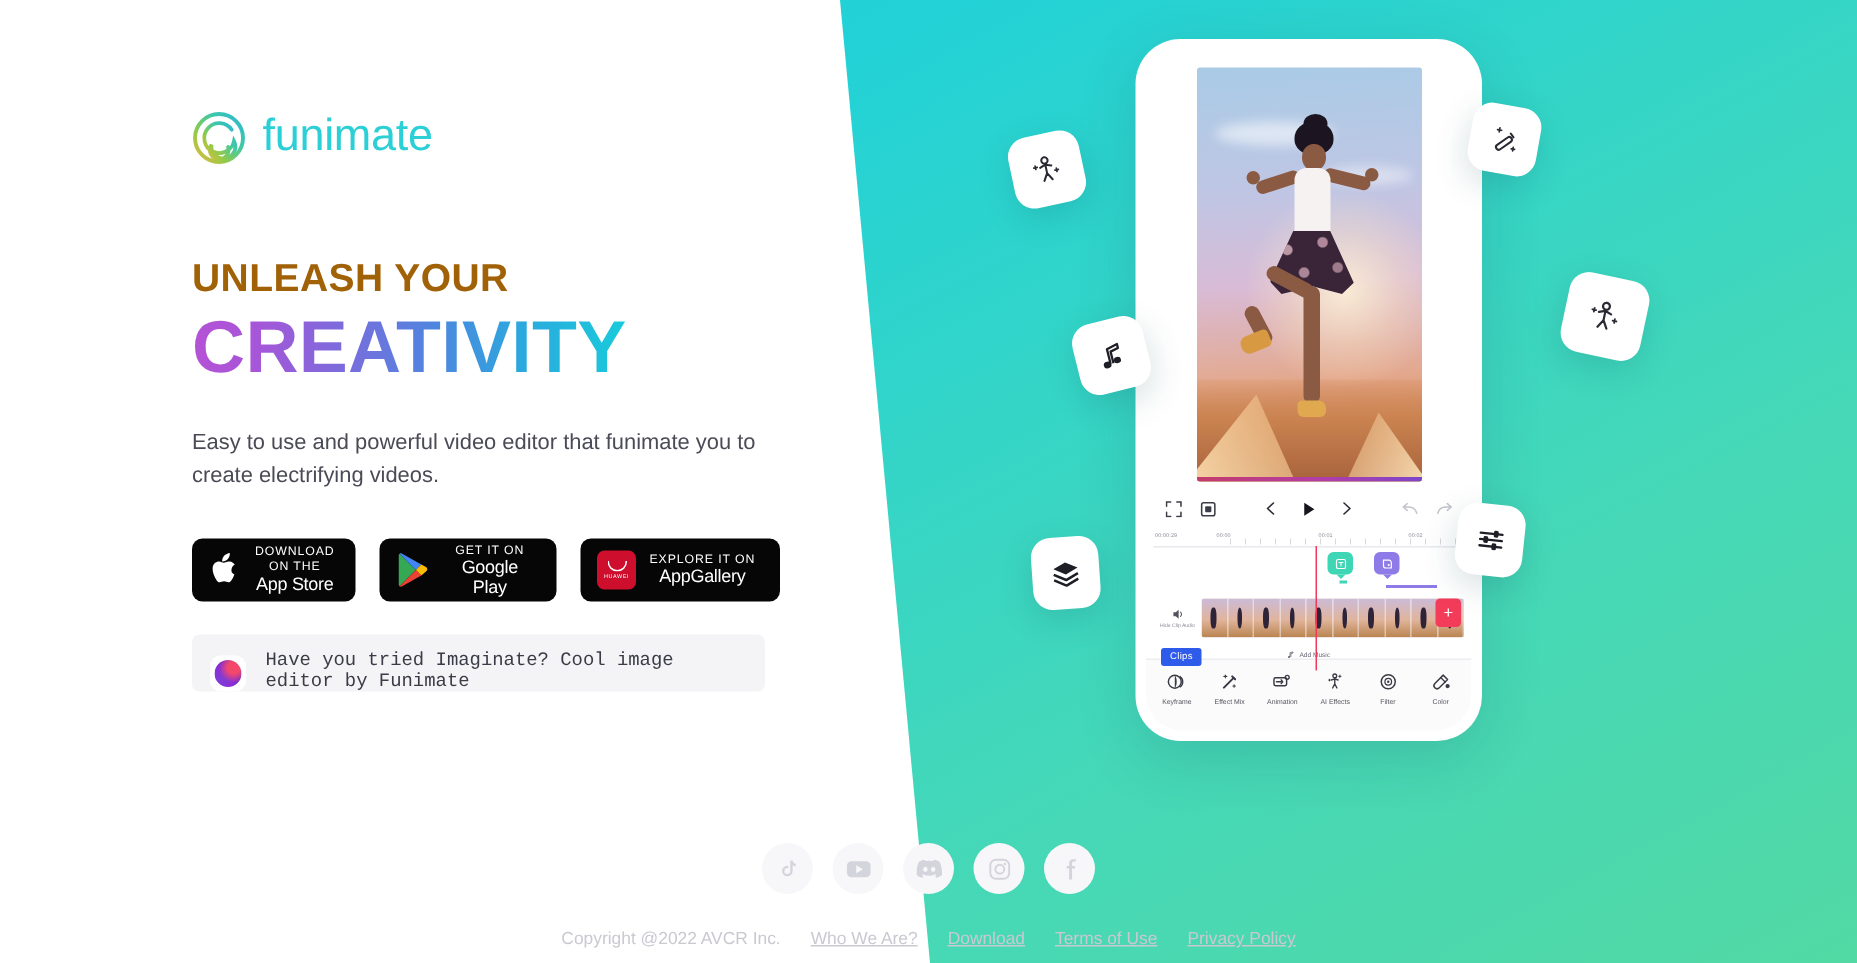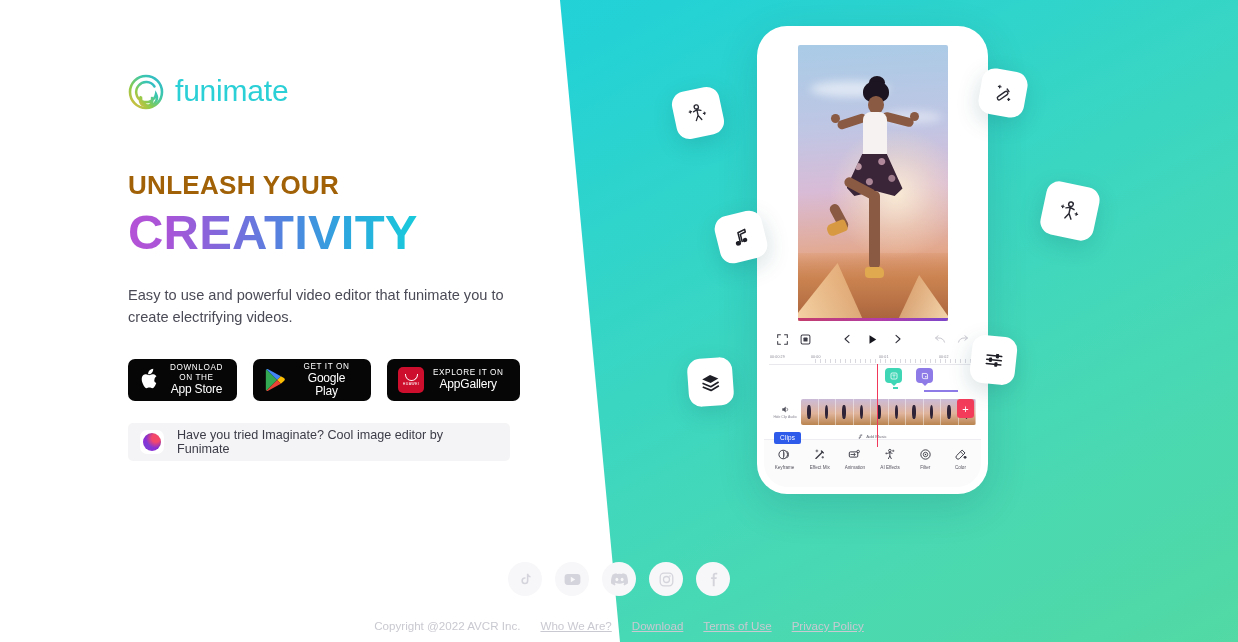--- a/index.html
+++ b/index.html
@@ -117,24 +117,25 @@
   }
   .huawei-word { font-size: 3.6px; color: #fff; letter-spacing: 0.4px; }
 
   
   #promo-banner {
     margin-top: 22px;
     width: 382px; height: 38px;
     background: #F4F4F6;
     border-radius: 5px;
     display: flex;
-    align-items: center;
+    align-items: flex-end;
     padding: 0 12px;
     gap: 13px;
     cursor: pointer;
+    font-family: Liberation Mono, monospace;
   }
   #imaginate-app-icon {
     width: 24px; height: 24px;
     border-radius: 7px;
     background: #ffffff;
     display: flex; align-items: center; justify-content: center;
     flex: 0 0 24px;
   }
   #imaginate-app-icon .orb {
     width: 18px; height: 18px;

